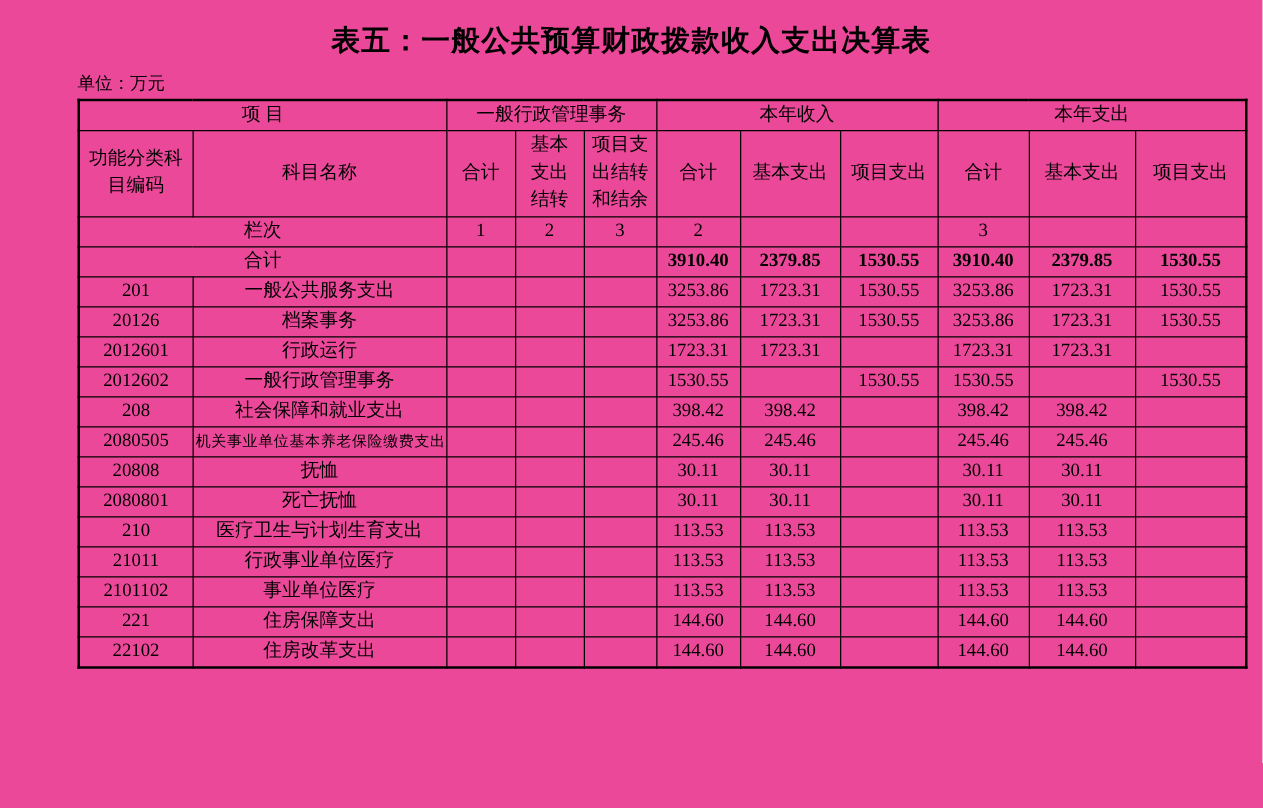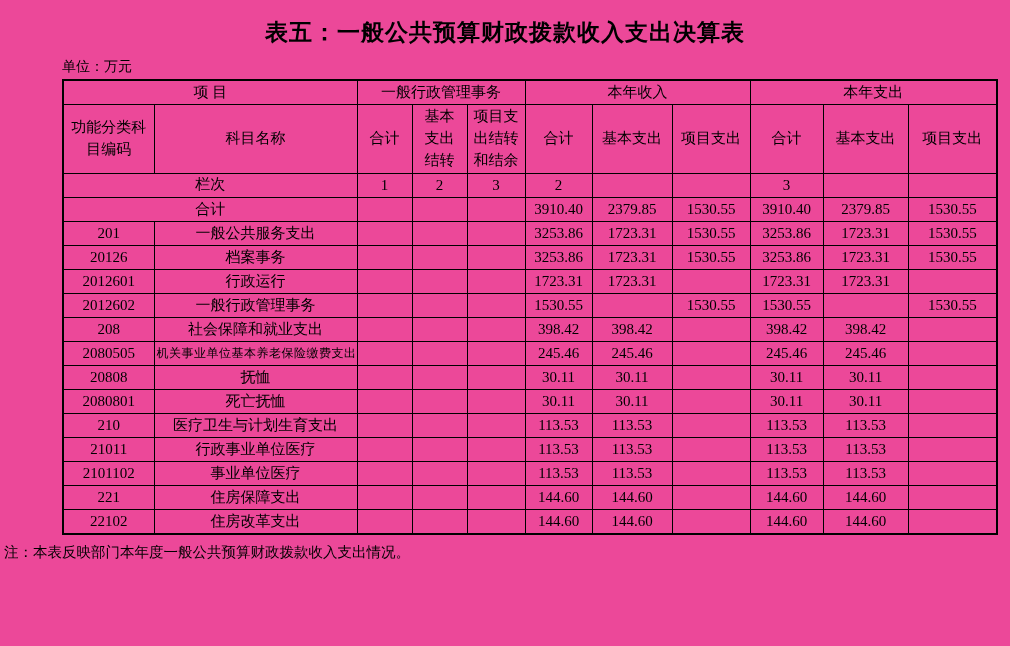--- a/index.html
+++ b/index.html
@@ -43,21 +43,21 @@
     padding: 0 2px;
     overflow: hidden;
     line-height: 1.45;
   }
   tr.h-group th { height: 23px; }
   tr.h-cols th  { height: 68px; padding: 0 6px; }
   th.th-code    { padding: 0 14px; }
   tr.lanci-row td { height: 23px; font-size: 15px; }
   td.lanci-label { font-weight: bold; font-family: Liberation Mono, monospace; }
   tr.total-row td { height: 23px; }
-  tr.total-row td.num { font-weight: normal; }
+  tr.total-row td.num { font-weight: bold; }
   tr.data-row td { height: 23px; }
   td.code {
     text-align: left;
     padding-left: 8px;
     font-size: 16px;
     margin-left: 48px;
   }
   td.name {
     text-align: left;
     padding-left: 10px;
@@ -310,15 +310,14 @@
           <td class="num">144.60</td>
           <td class="num">144.60</td>
           <td class="num"></td>
           <td class="num">144.60</td>
           <td class="num">144.60</td>
           <td class="num"></td>
         </tr>
       </tbody>
   </table>
 
-  <div class="note">注：本表反映部门本年度一般公共预算财政拨款收入支出情况。</div>
 
 </div>
 
 </body></html>

